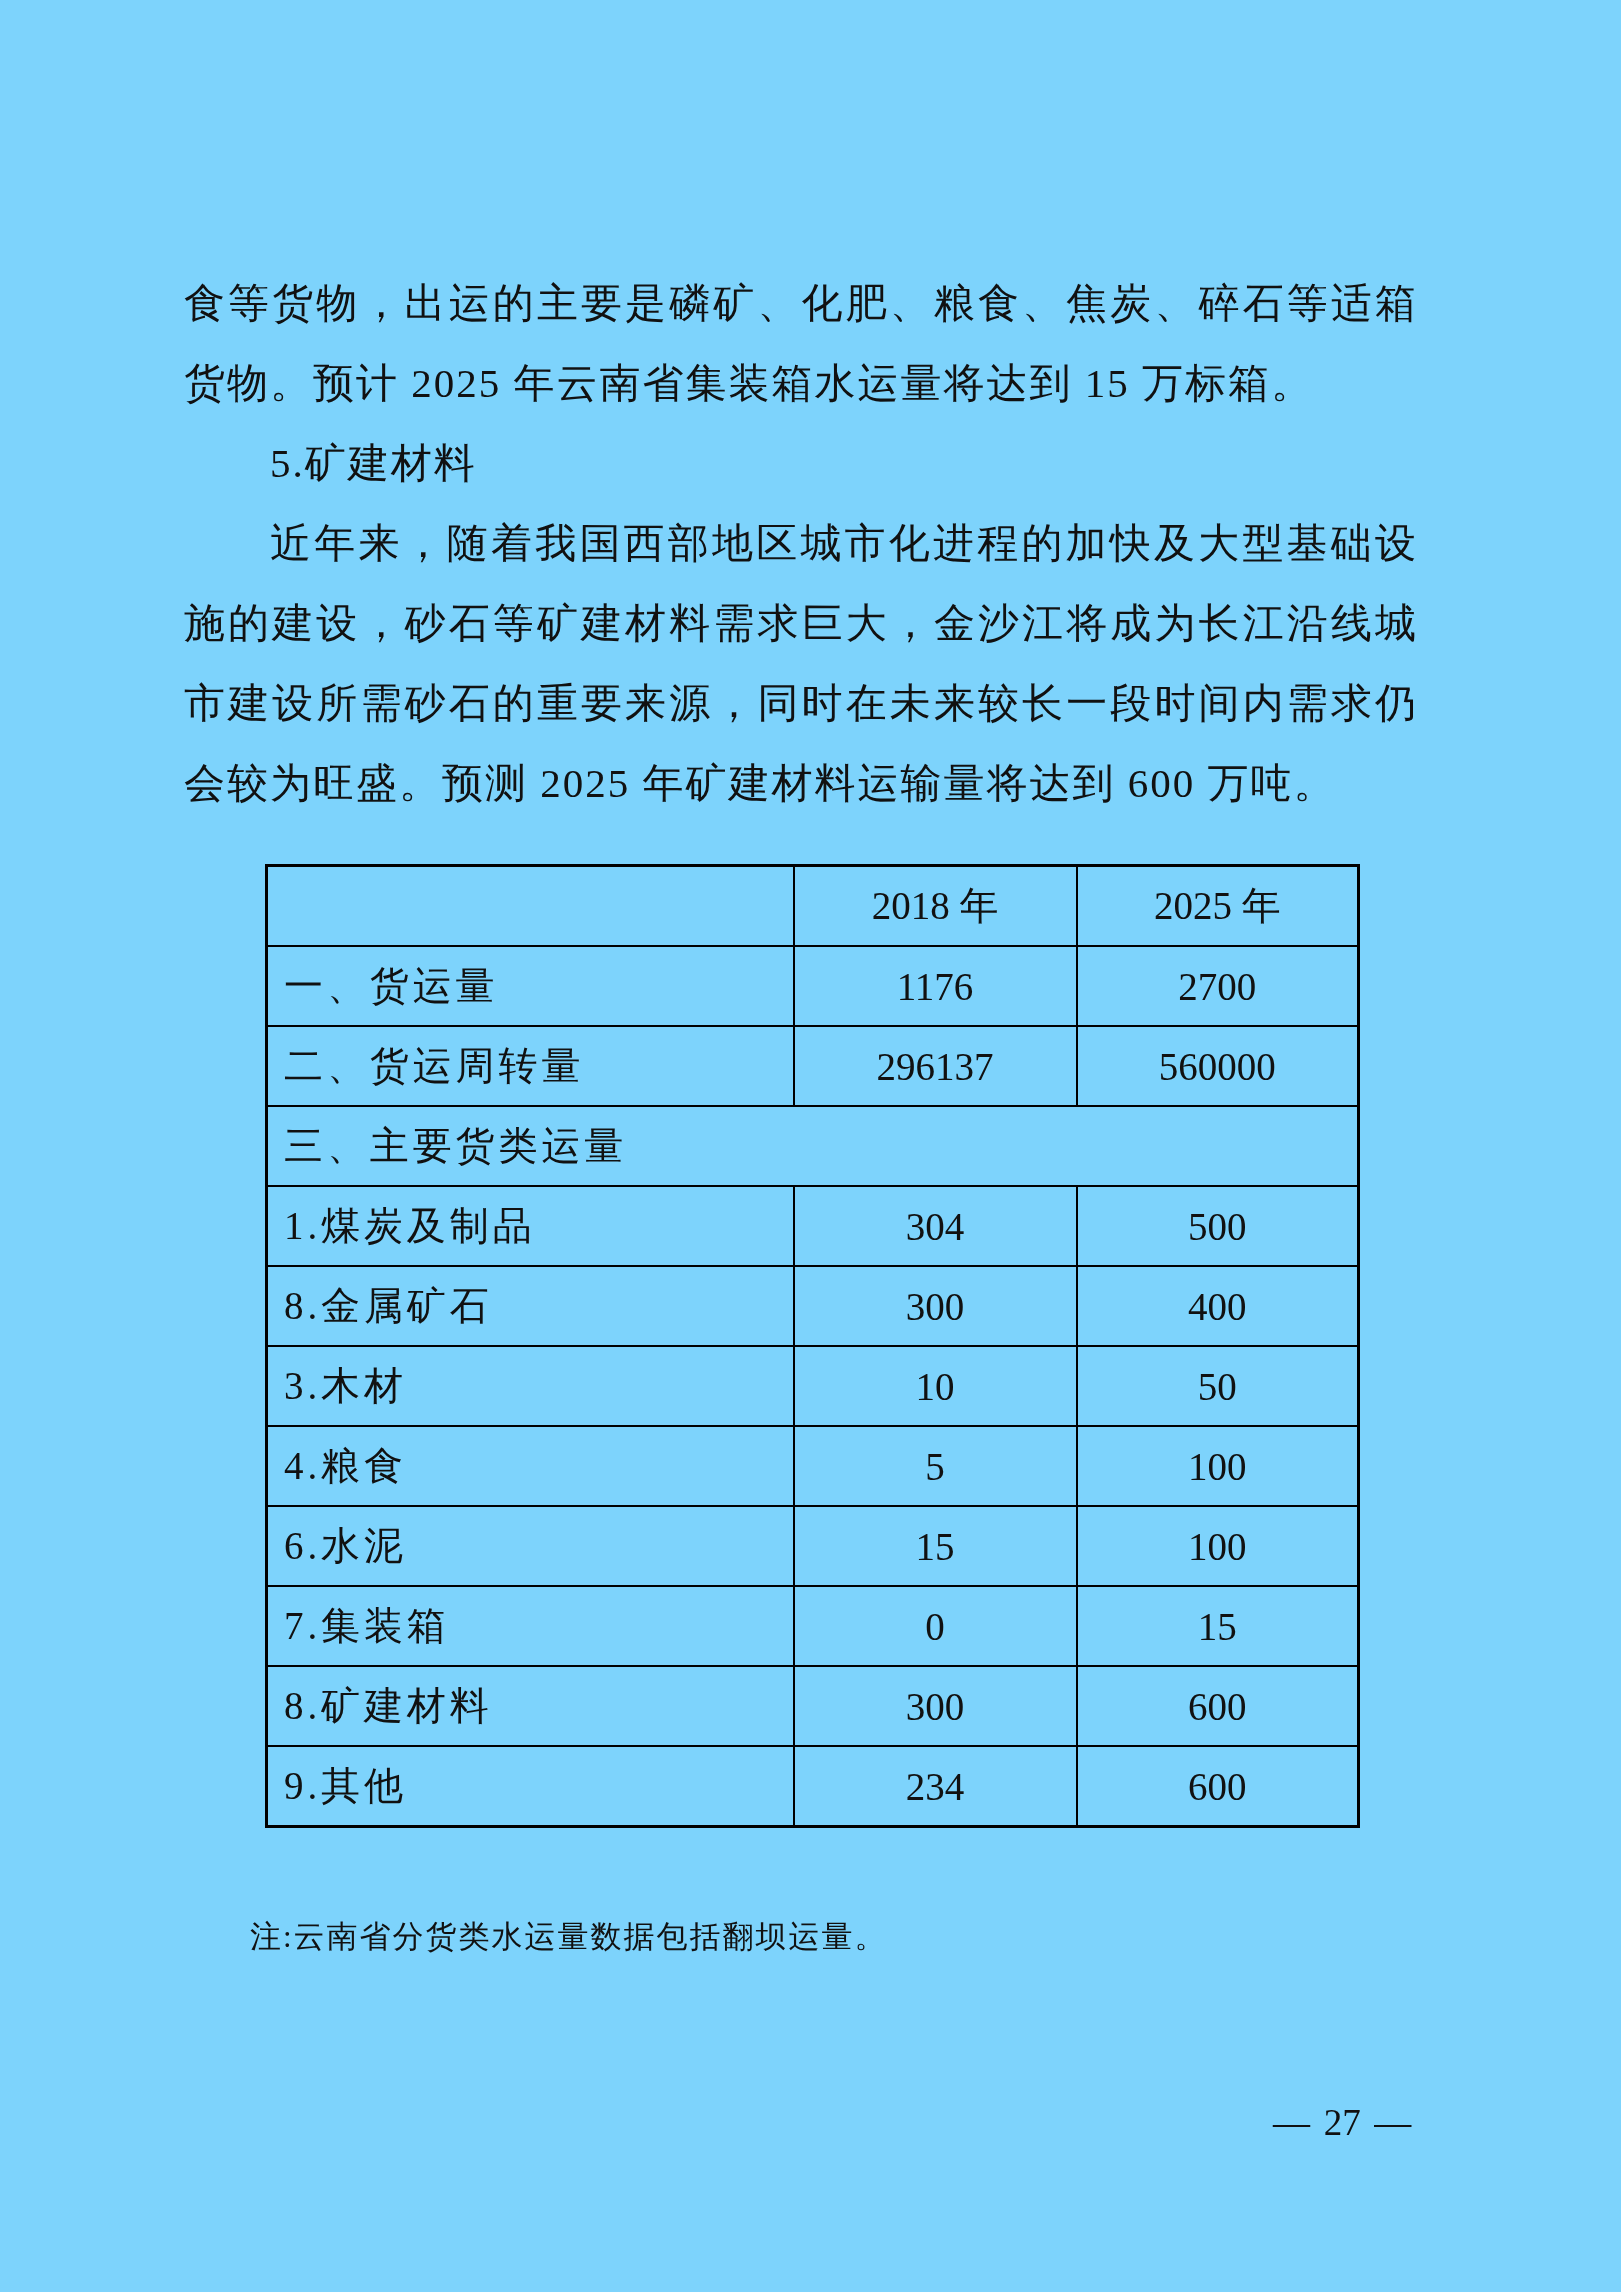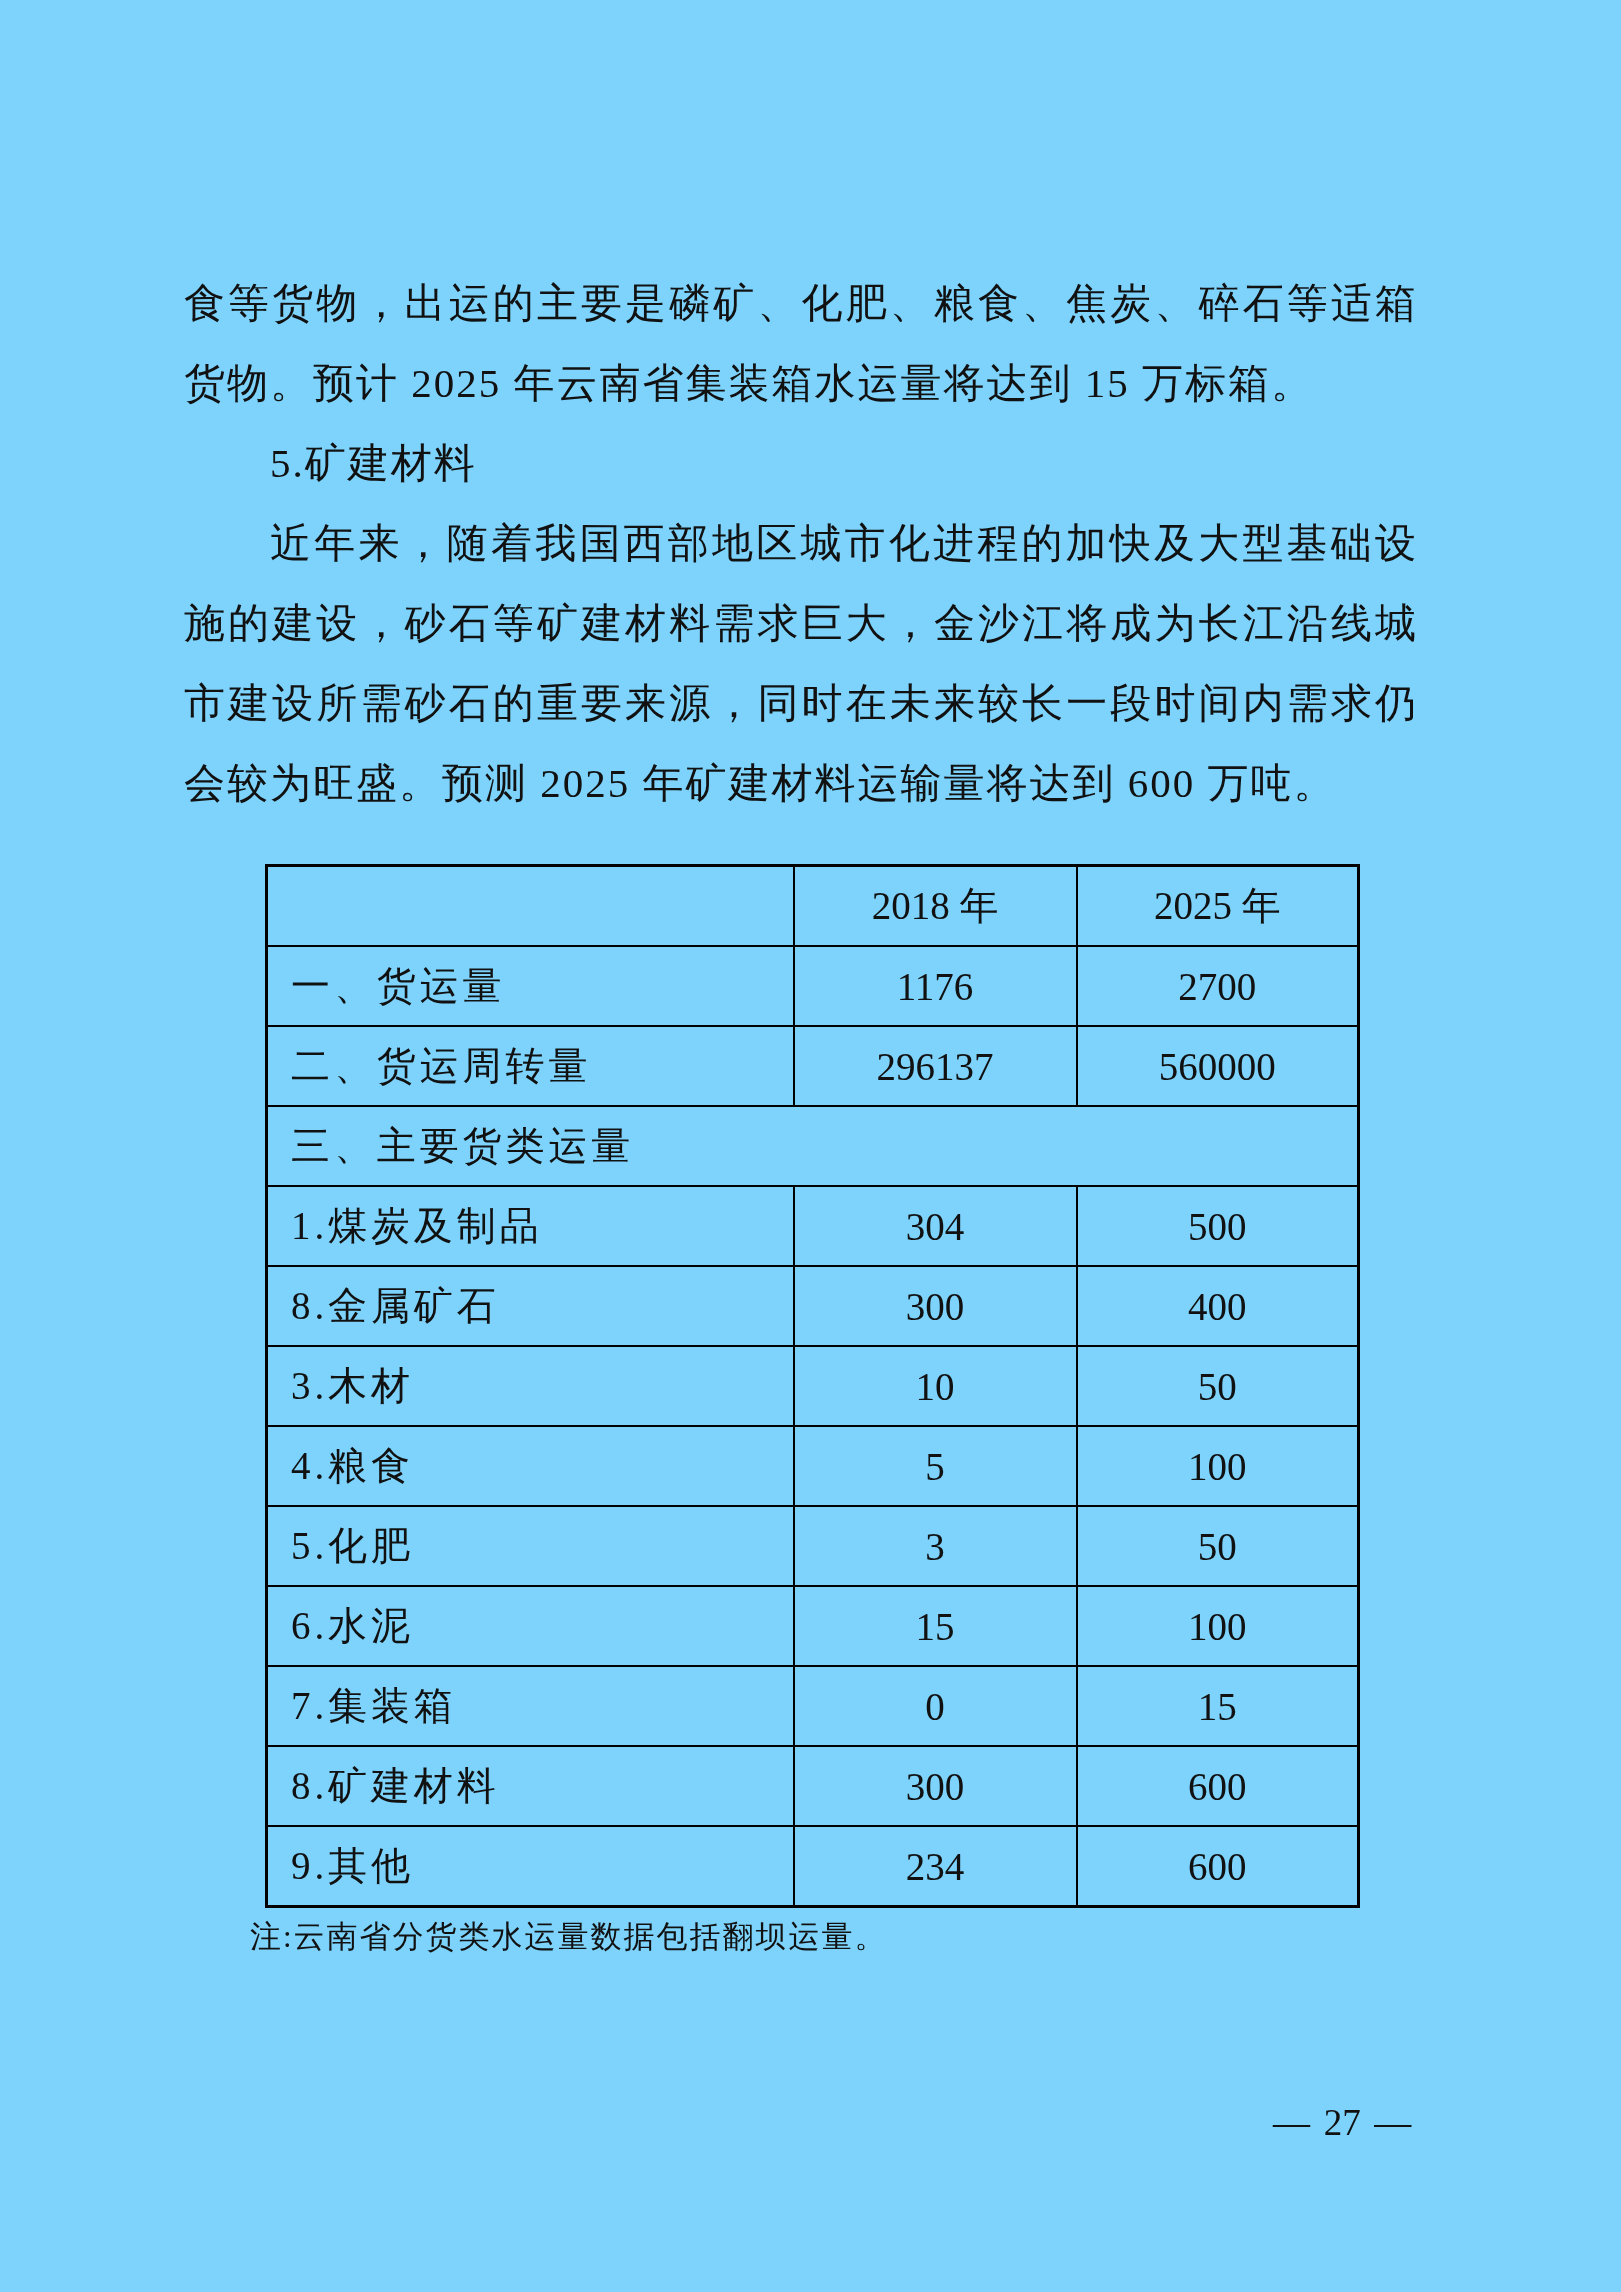--- a/index.html
+++ b/index.html
@@ -78,21 +78,21 @@
     border-bottom: 2.9px solid #000;
     border-left: 2px solid #000;
     border-right: 2px solid #000;
     height: 78px;
     vertical-align: middle;
     font-weight: normal;
     padding: 0;
   }
   table.forecast .label-cell {
     text-align: left;
-    padding-left: 23px;
+    padding-left: 16px;
     letter-spacing: 3.9px;
   }
   table.forecast .num-cell, table.forecast th {
     text-align: center;
   }
 
   
   .note {
     position: absolute;
     left: 250px;
@@ -170,25 +170,20 @@
           <td class="label-cell">3.木材</td>
           <td class="num-cell">10</td>
           <td class="num-cell">50</td>
         </tr>
         <tr>
           <td class="label-cell">4.粮食</td>
           <td class="num-cell">5</td>
           <td class="num-cell">100</td>
         </tr>
         <tr>
-          <td class="label-cell">5.化肥</td>
-          <td class="num-cell">3</td>
-          <td class="num-cell">50</td>
-        </tr>
-        <tr>
           <td class="label-cell">6.水泥</td>
           <td class="num-cell">15</td>
           <td class="num-cell">100</td>
         </tr>
         <tr>
           <td class="label-cell">7.集装箱</td>
           <td class="num-cell">0</td>
           <td class="num-cell">15</td>
         </tr>
         <tr>

